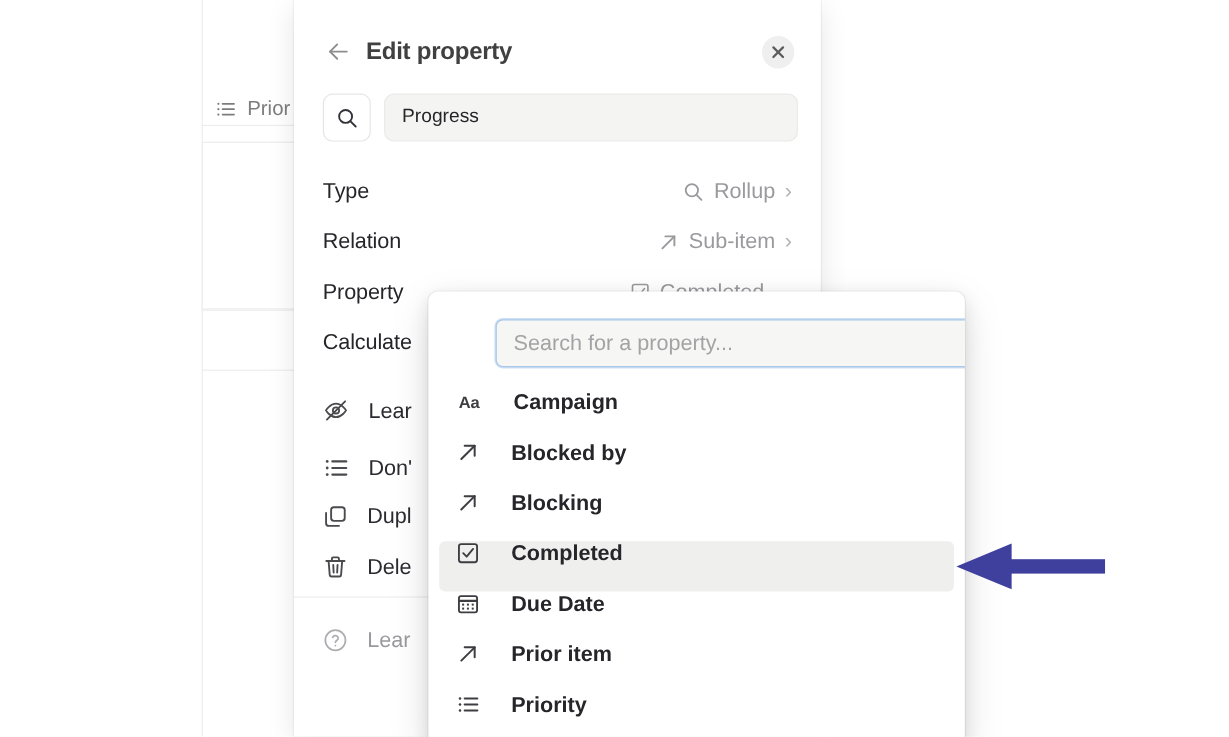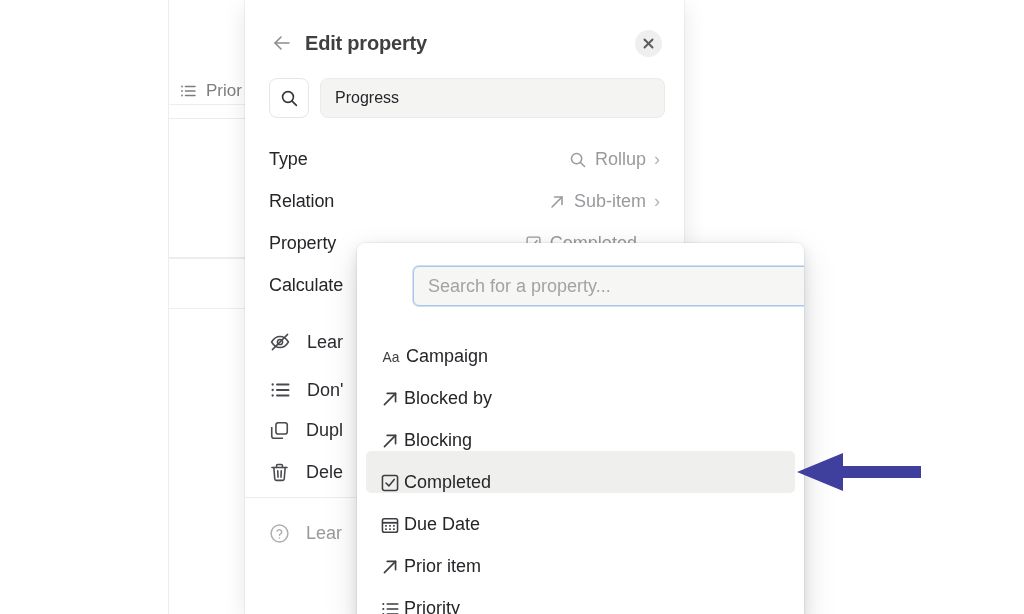--- a/index.html
+++ b/index.html
@@ -233,26 +233,27 @@
     left: 0;
     top: 82px;
     width: 447px;
   }
   .dd-item {
     position: relative;
     margin: 0 9px;
     height: 42px;
     border-radius: 5px;
     display: flex;
-    align-items: flex-end;
-    gap: 4px;
+    align-items: flex-start;
+    gap: 26px;
     padding-left: 14px;
     box-sizing: border-box;
     font-size: 18px;
     color: #26262a;
+    font-weight: bold;
   }
   .dd-item.selected { background: #efefee; }
   .dd-item .ico { color: #3d3d42; }
 
   
   #annotation-arrow {
     position: absolute;
     left: 797px;
     top: 452px;
     width: 124px;

